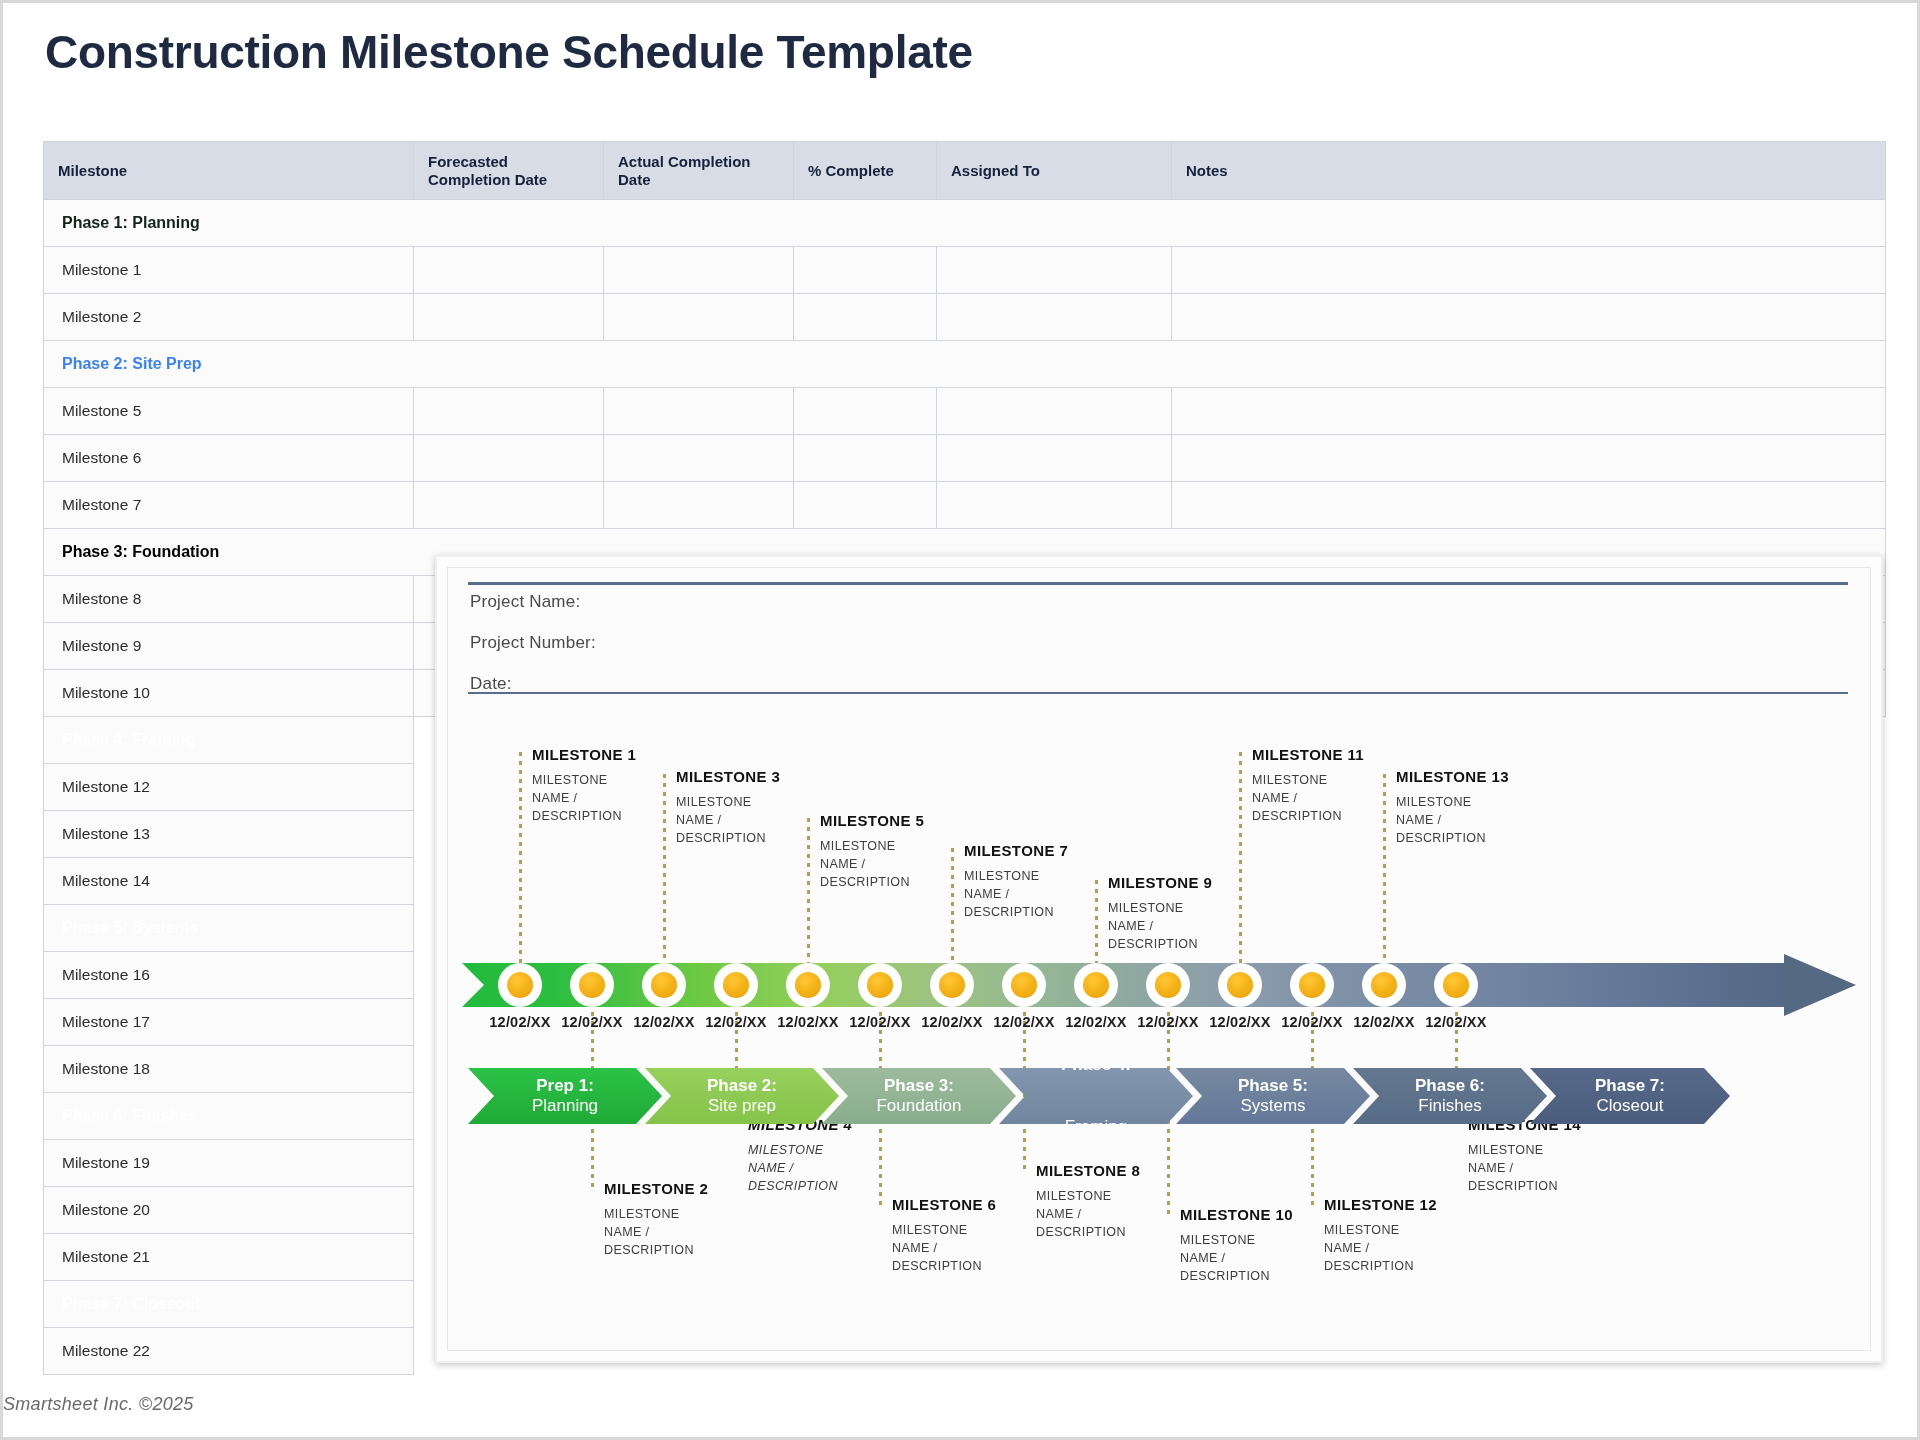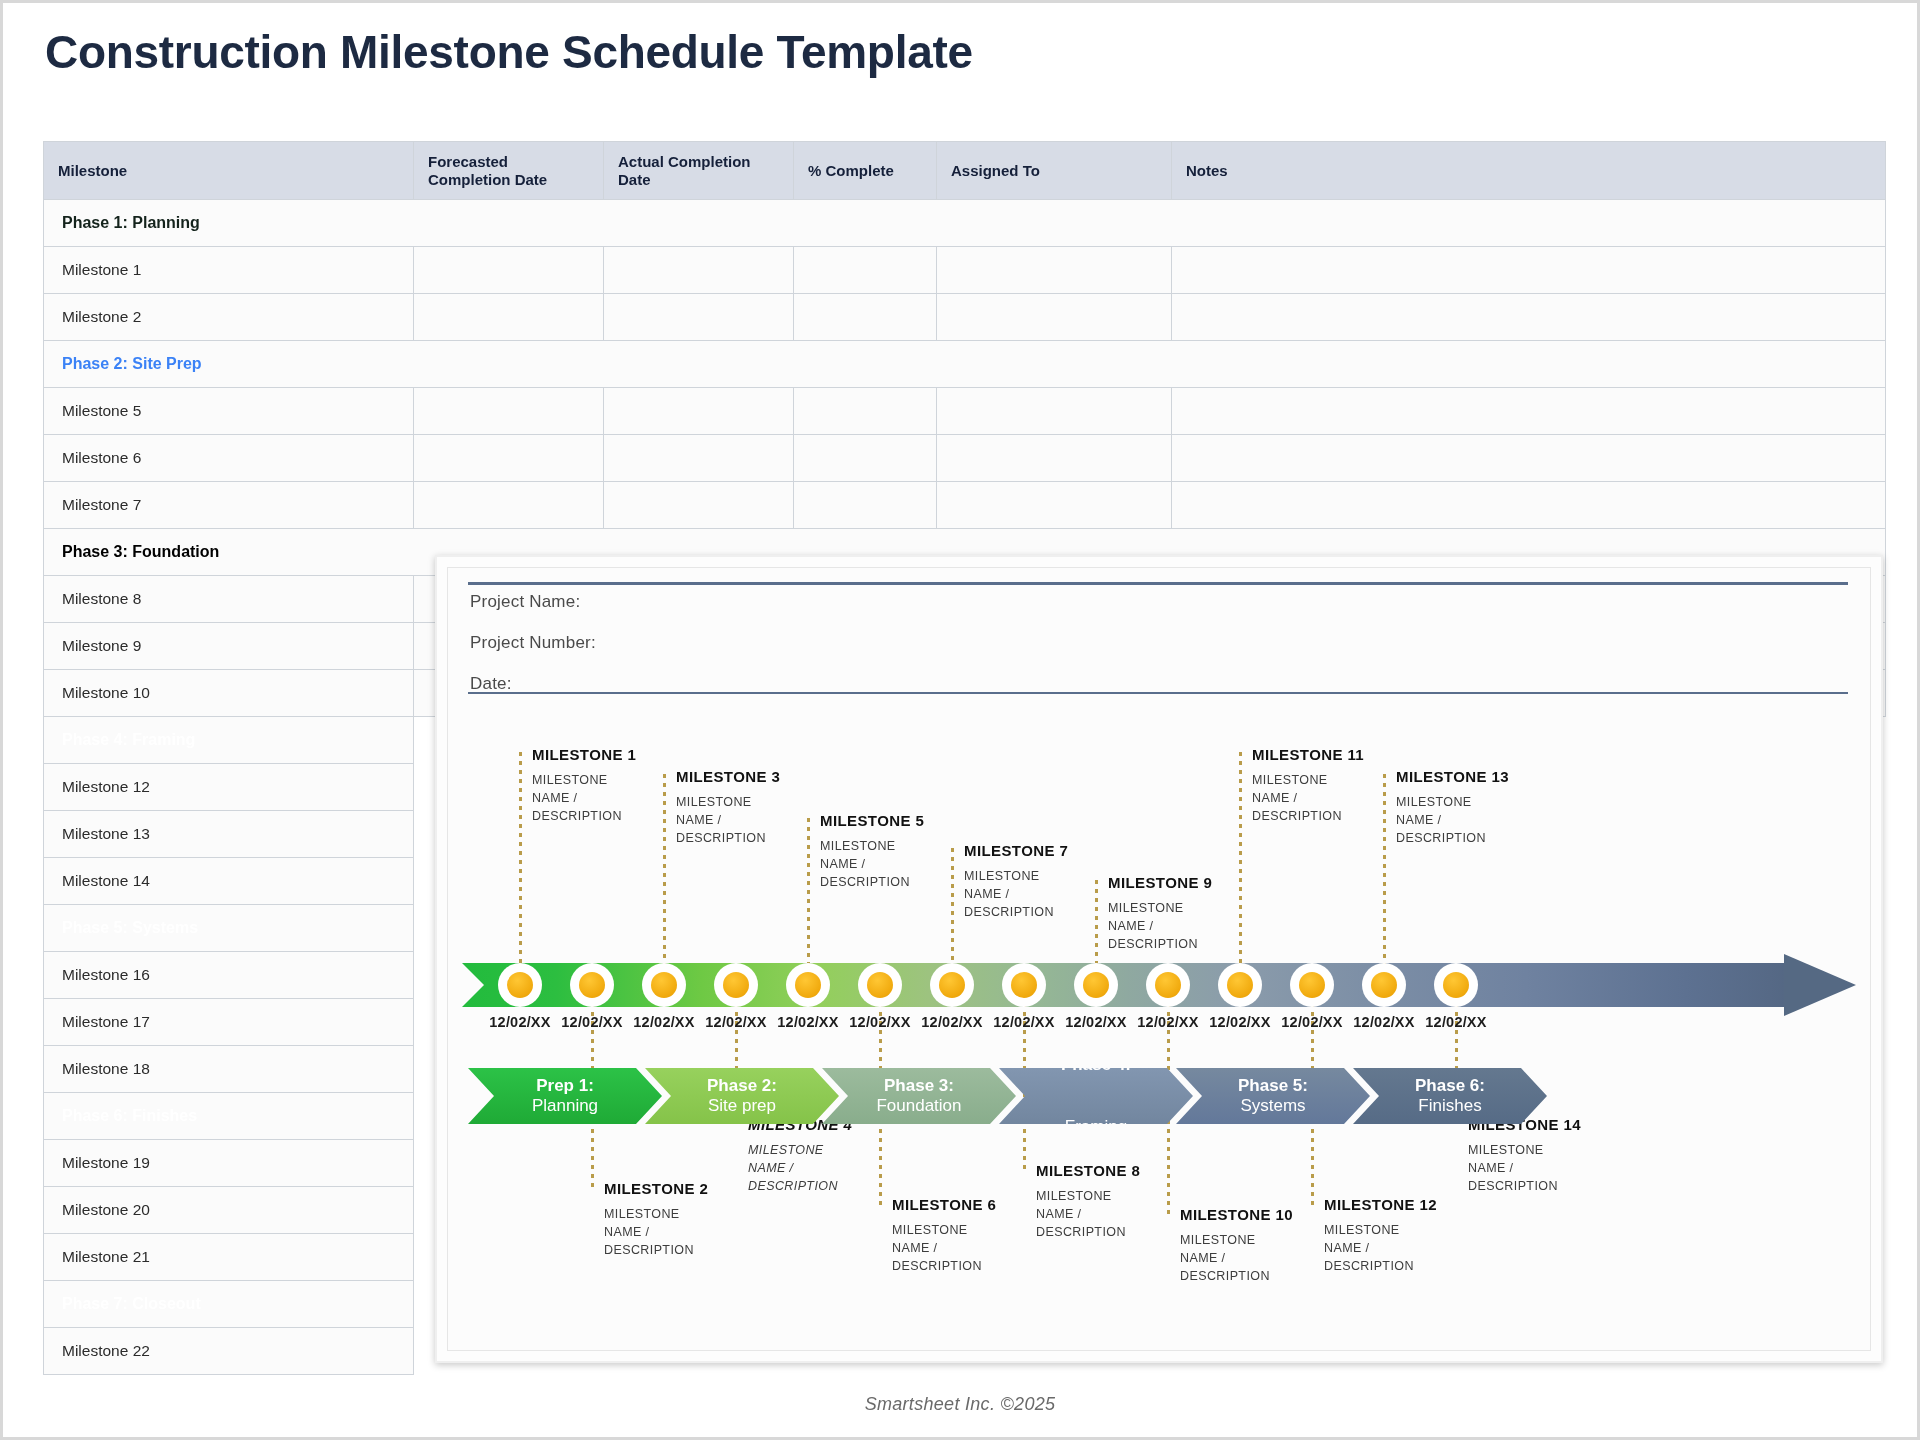--- a/index.html
+++ b/index.html
@@ -197,21 +197,20 @@
   .cv-ph2 { background: linear-gradient(180deg,#97d15d,#85c349); }
   .cv-ph3 { background: linear-gradient(180deg,#9cbb9d,#89ad8c); }
   .cv-ph4 { background: linear-gradient(180deg,#8296b0,#72869f); gap: 41px; }
   .cv-ph5 { background: linear-gradient(180deg,#76899f,#63789a); }
   .cv-ph6 { background: linear-gradient(180deg,#64788f,#566b86); }
   .cv-ph7 { background: linear-gradient(180deg,#57698a,#4b5d7c); }
 
   
   .footer {
     position: absolute; left: 0; right: 0; bottom: 22px;
-    text-align: center;
     font-size: 18px; font-style: italic;
     color: #6a6a6a;
     letter-spacing: .3px;
   }
 </style>
 </head>
 <body>
 
 <div id="page">
 
@@ -622,20 +621,24 @@
               <div class="cv2">Framing</div>
             </div>
             <div class="chev cv-ph5" style="left: 714px; width: 194px; z-index: 16;">
               <div class="cv1">Phase 5:</div>
               <div class="cv2">Systems</div>
             </div>
             <div class="chev cv-ph6" style="left: 891px; width: 194px; z-index: 15;">
               <div class="cv1">Phase 6:</div>
               <div class="cv2">Finishes</div>
             </div>
+            <div class="chev cv-ph7" style="left: 1068px; width: 200px; z-index: 14;">
+              <div class="cv1">Phase 7:</div>
+              <div class="cv2">Closeout</div>
+            </div>
           </div>
       </div>
 
     </div>
   </div>
 
   <div class="footer">Smartsheet Inc. ©2025</div>
 </div>
 
 </body></html>

